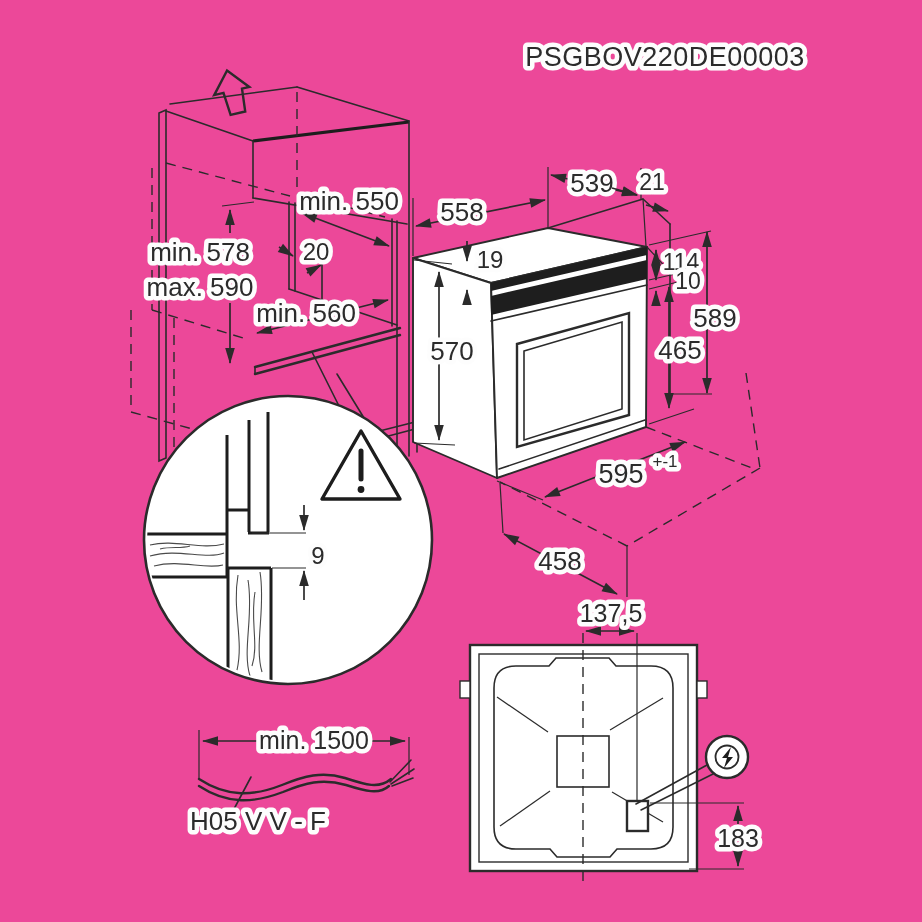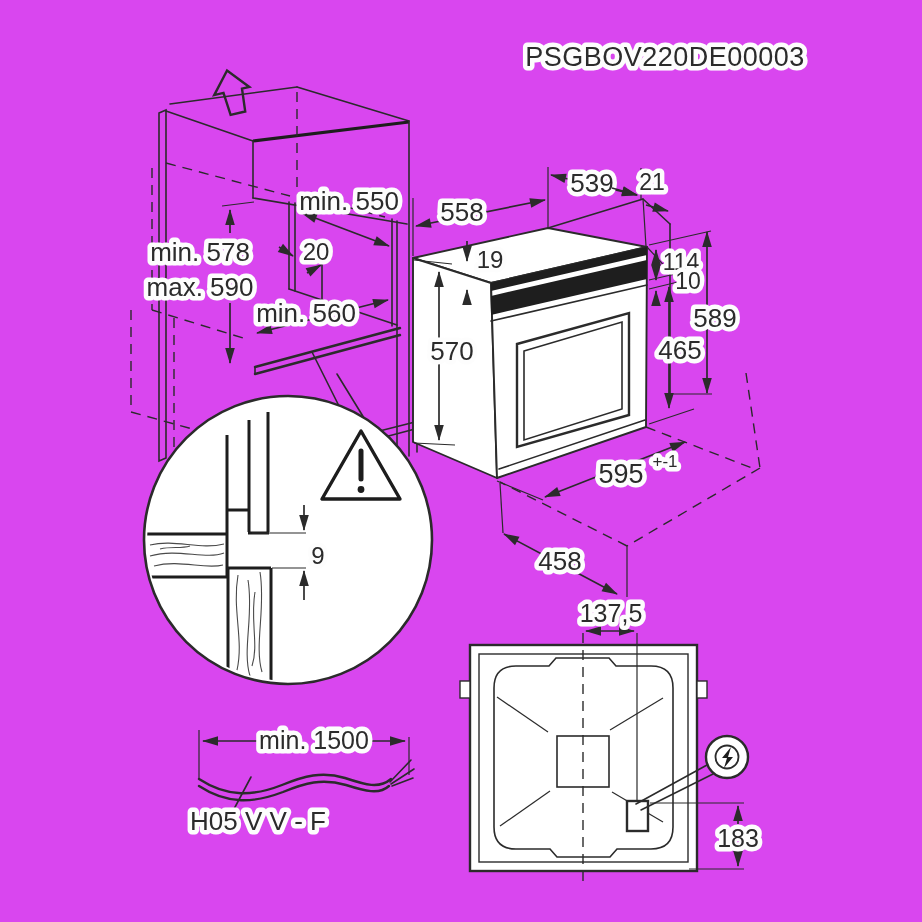--- a/index.html
+++ b/index.html
@@ -1,16 +1,16 @@
 <!DOCTYPE html>
 <html><head>
 <meta charset="utf-8">
 <style>
   html,body{margin:0;padding:0;background:#fdfdfd;}
-  #stage{position:relative;width:922px;height:922px;background:#d946ef;font-family:"Liberation Sans",sans-serif;}
+  #stage{position:relative;width:922px;height:922px;background:#ec4899;font-family:"Liberation Sans",sans-serif;}
   svg{display:block;}
   .ln{stroke:#2b2b2b;stroke-width:1.6;fill:none;stroke-linecap:round;}
   .ln2{stroke:#2b2b2b;stroke-width:2.4;fill:none;stroke-linecap:round;}
   .ln3{stroke:#1d1d1d;stroke-width:3;fill:none;stroke-linecap:butt;}
   .thin{stroke:#2b2b2b;stroke-width:1.2;fill:none;}
   .dash{stroke:#2b2b2b;stroke-width:1.4;fill:none;stroke-dasharray:10 7;}
   .dim{stroke:#2b2b2b;stroke-width:1.7;fill:none;}
   .face{fill:#ffffff;stroke:#2b2b2b;stroke-width:1.9;stroke-linejoin:round;}
   .dark{fill:#1e1e1e;stroke:none;}
   .grain{stroke:#4a4a4a;stroke-width:1.1;fill:none;}

